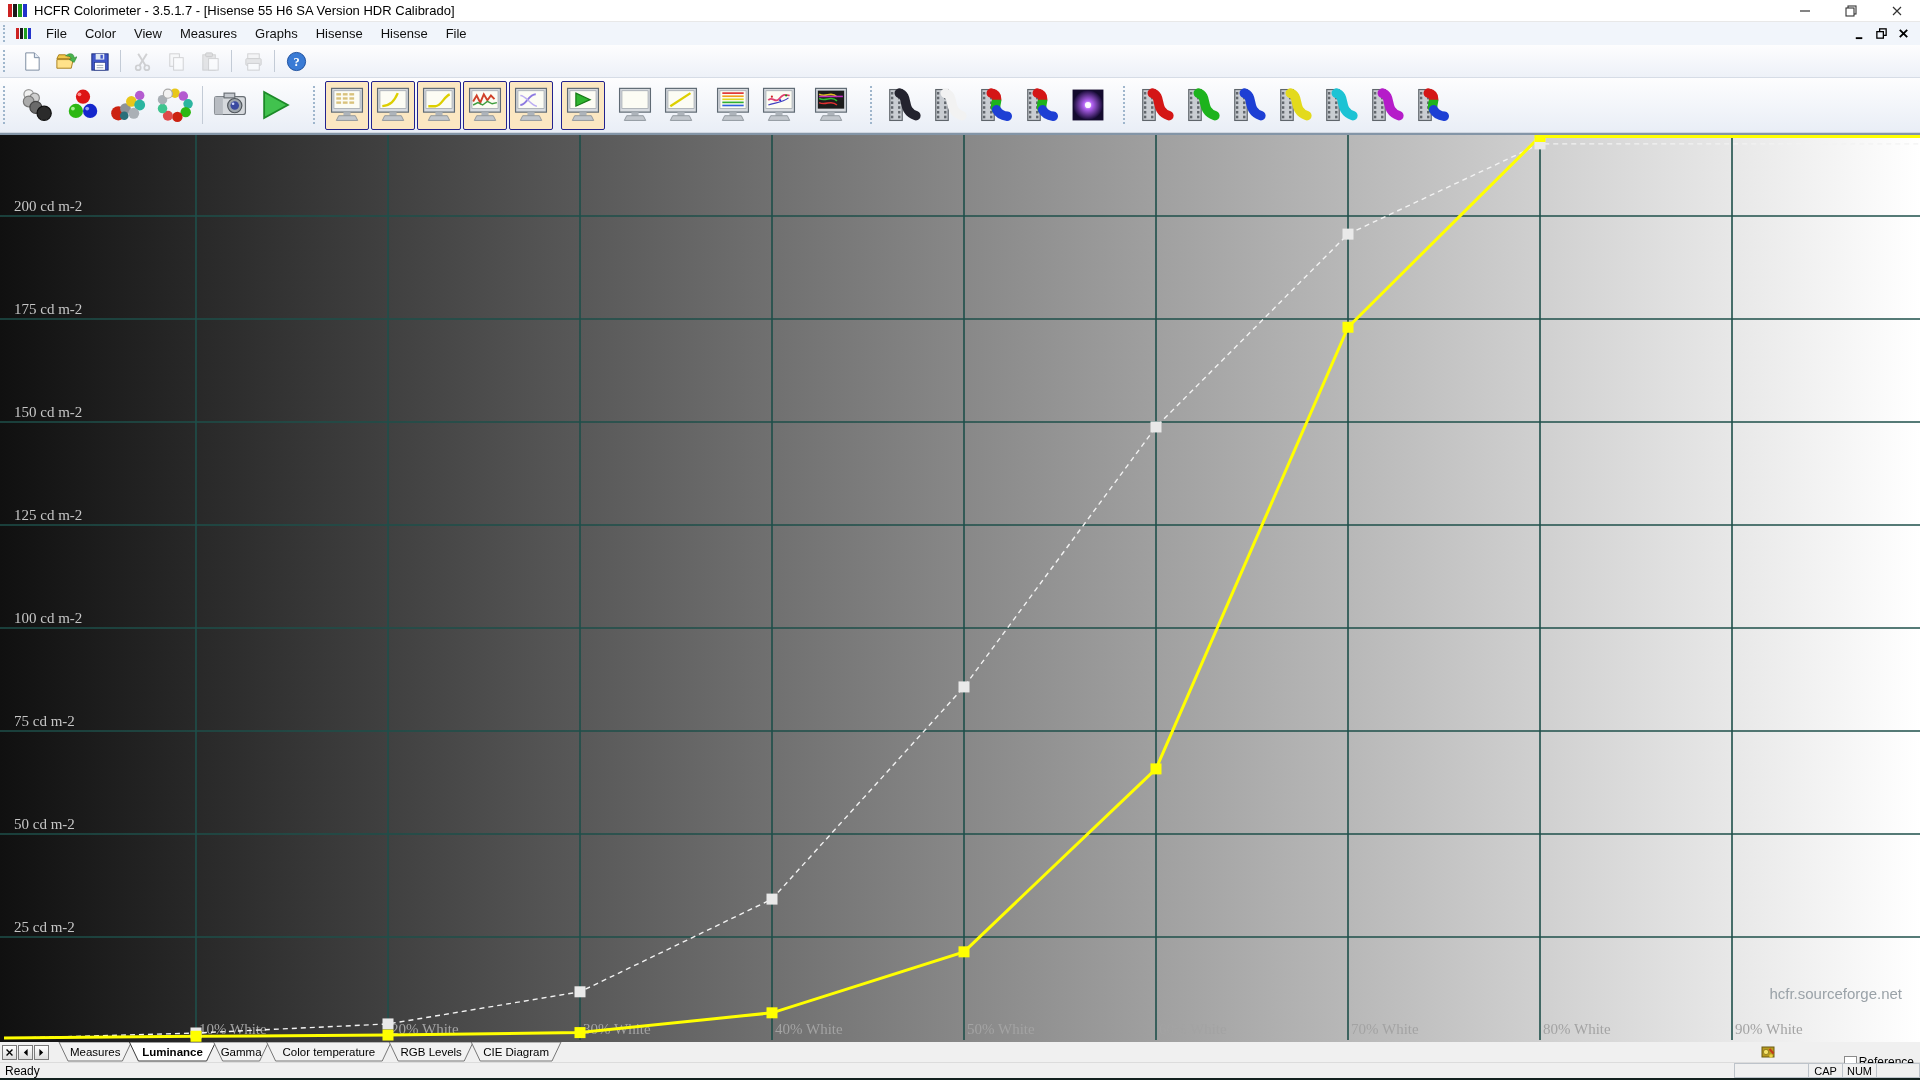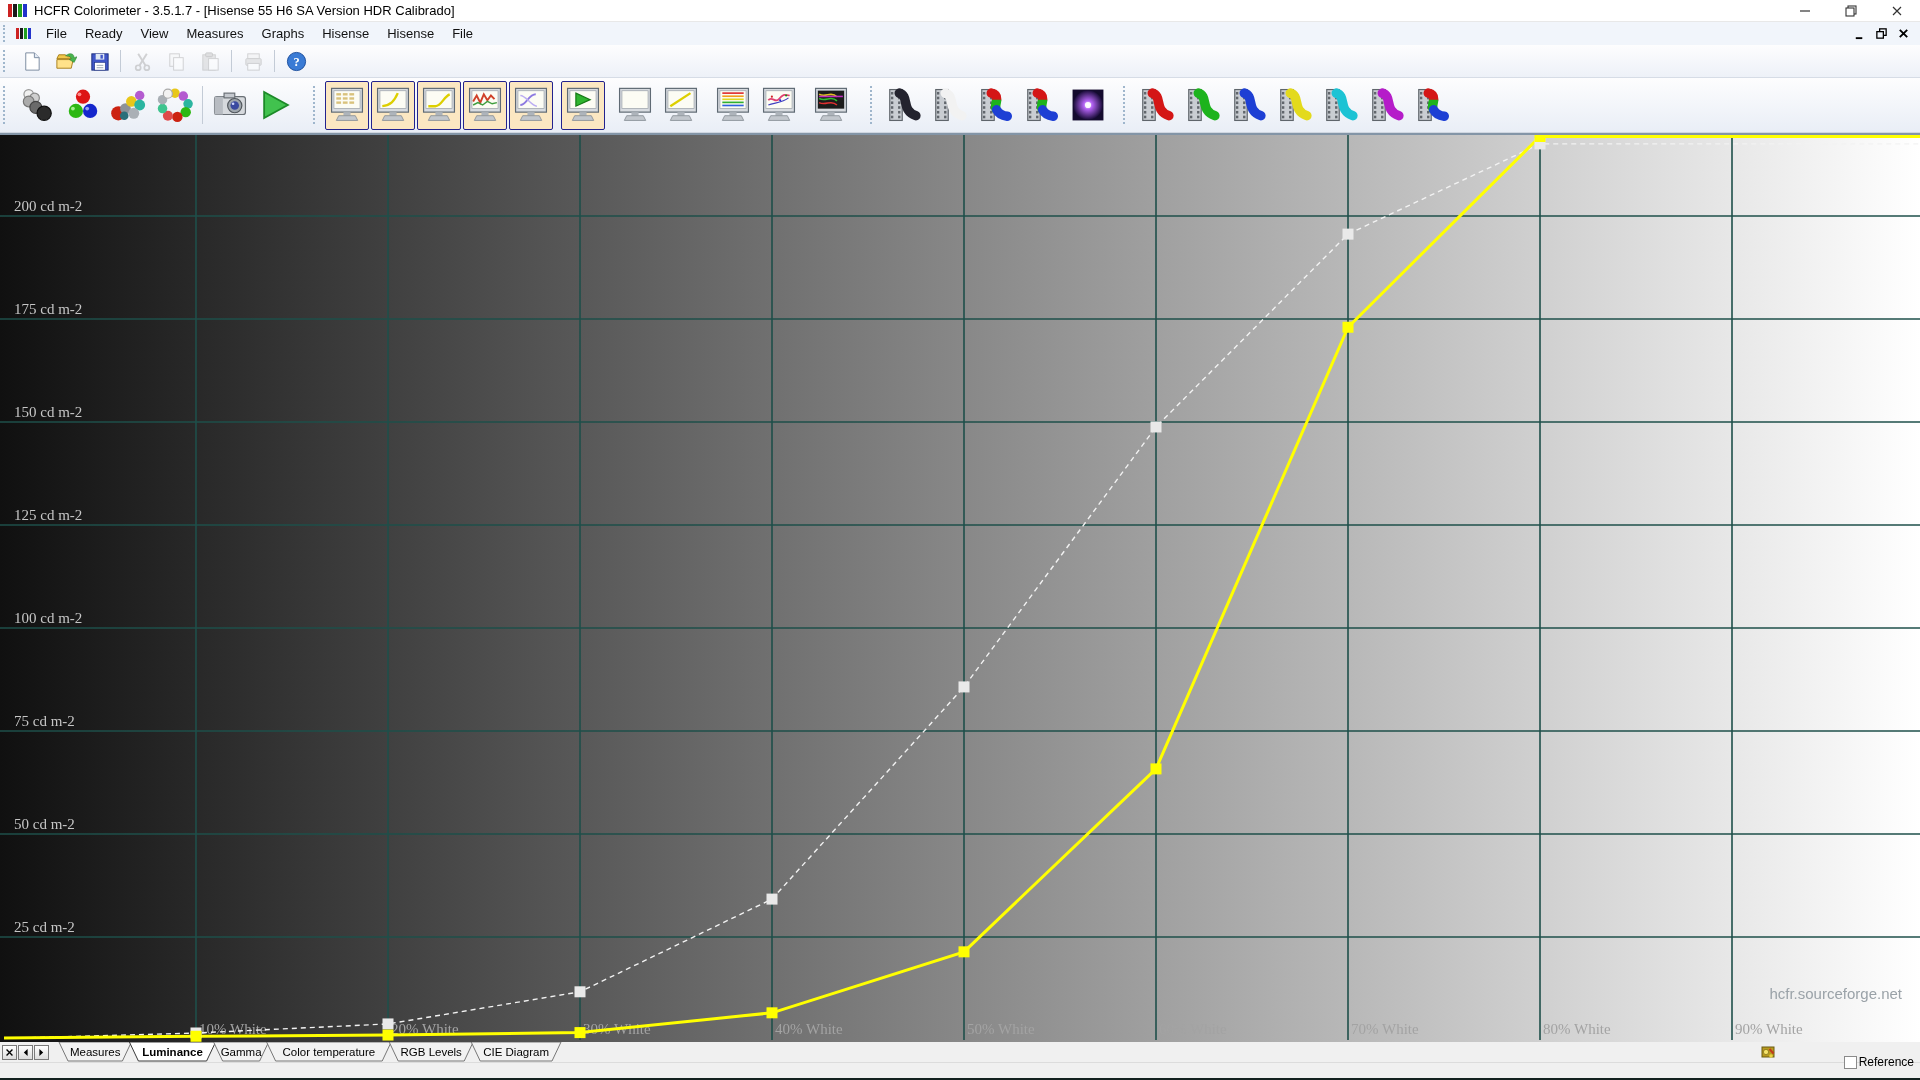--- a/index.html
+++ b/index.html
@@ -118,21 +118,21 @@
   <div class="menubar">
     <span class="grip"></span>
     <span class="menu-logo">
         <i style="background: rgb(204, 34, 34);"></i>
         <i style="background: rgb(26, 26, 26);"></i>
         <i style="background: rgb(34, 160, 34);"></i>
         <i style="background: rgb(34, 51, 204);"></i>
       </span>
     <span style="display:flex">
         <div class="menu-item">File</div>
-        <div class="menu-item">Ready</div>
+        <div class="menu-item">Color</div>
         <div class="menu-item">View</div>
         <div class="menu-item">Measures</div>
         <div class="menu-item">Graphs</div>
         <div class="menu-item">Hisense</div>
         <div class="menu-item">Hisense</div>
         <div class="menu-item">File</div>
       </span>
     <span class="mdi-controls">
         <span class="mdi-btn">
           <span style="display: flex; width: 13px;">
@@ -826,15 +826,24 @@
             <circle cx="11" cy="12" r="1.8" fill="#e8d440"></circle>
           </svg>
         </span>
       <span class="ref-check">
         <span class="ref-box"></span>
         <span class="ref-label">Reference</span>
       </span>
     </span>
   </div>
 
+  <div class="statusbar">
+    <span class="status-ready">Ready</span>
+    <span class="status-panes">
+        <span class="pane" style="width: 74px;"></span>
+        <span class="pane" style="width: 34px;">CAP</span>
+        <span class="pane" style="width: 34px;">NUM</span>
+        <span class="pane" style="width: 44px;"></span>
+      </span>
+  </div>
   <div class="bottomstrip"></div>
 
 </div>
 
 </body></html>

